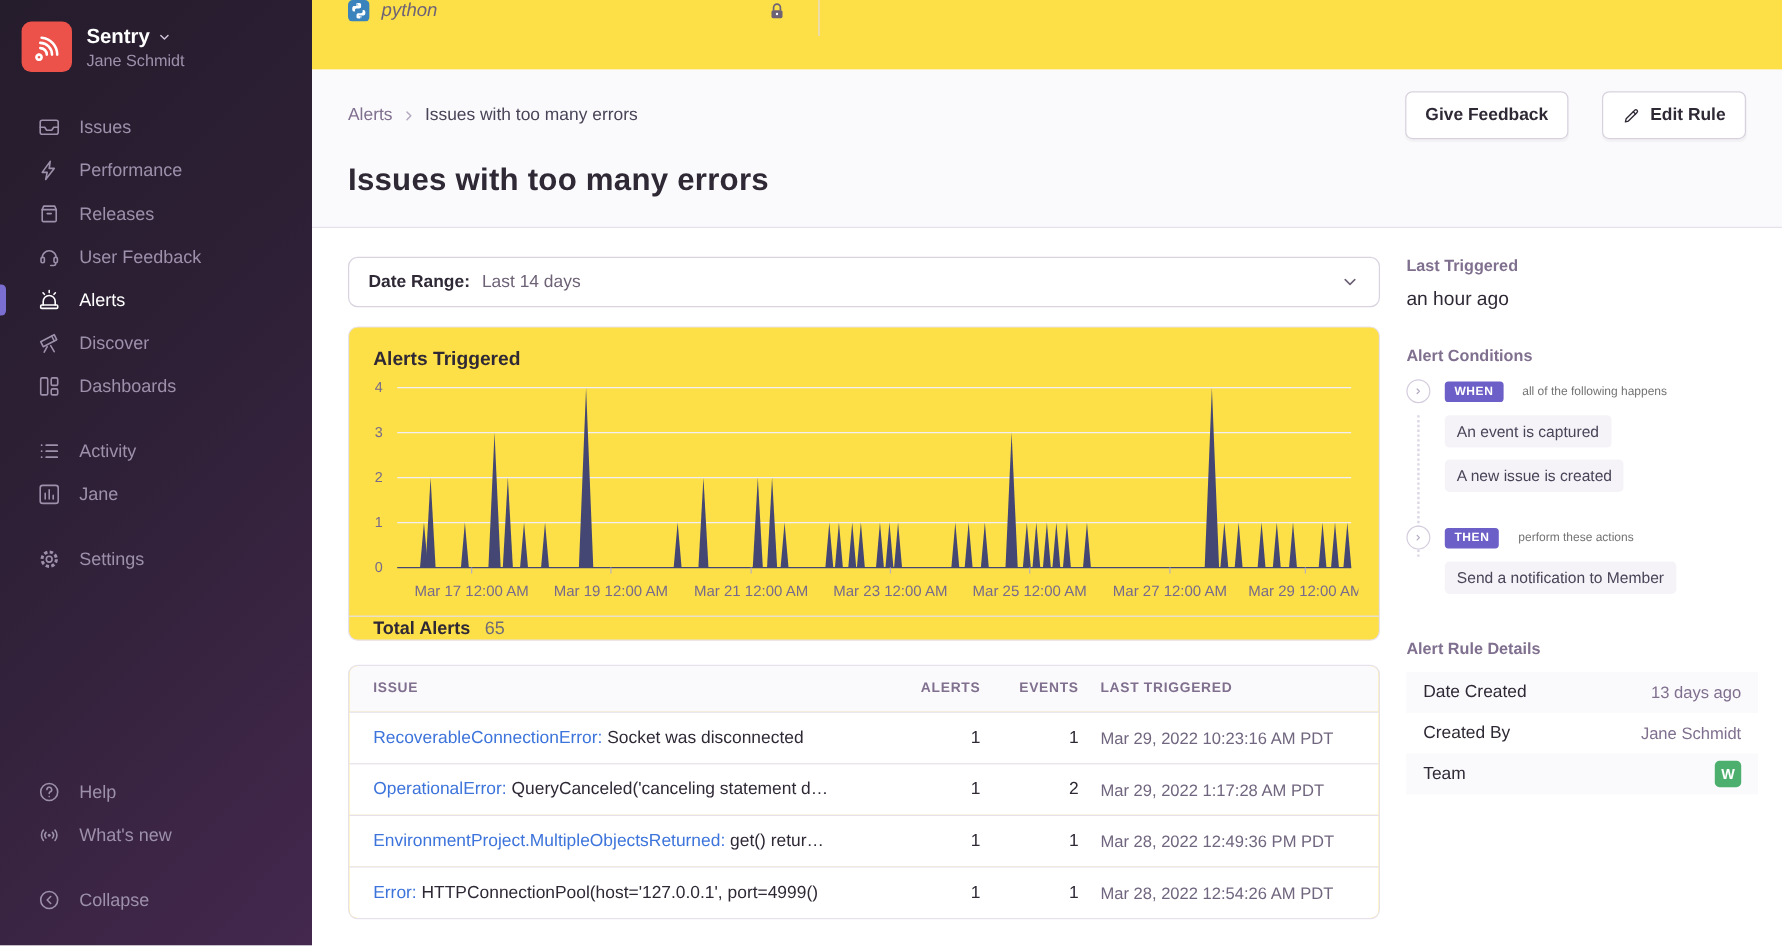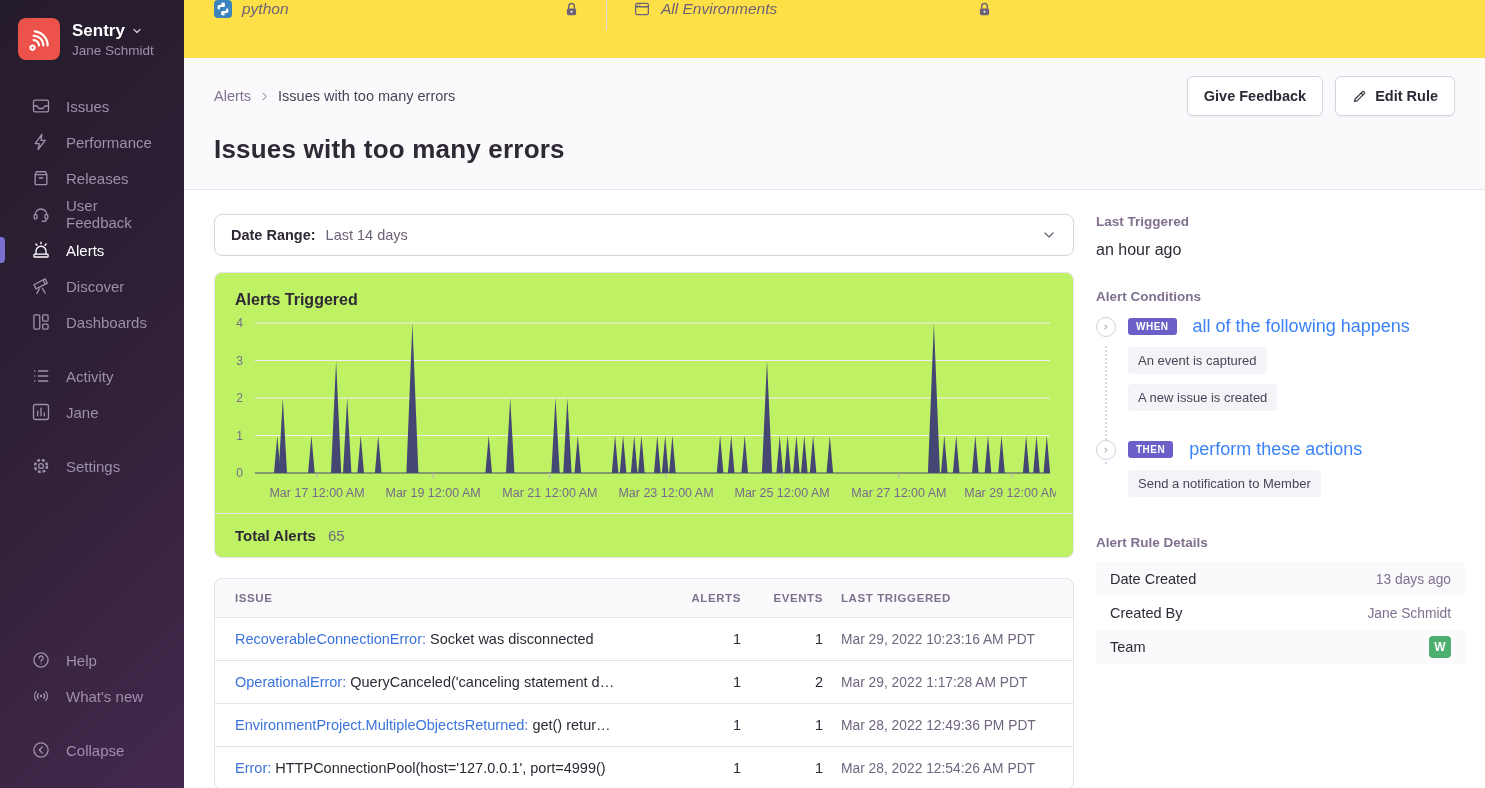--- a/index.html
+++ b/index.html
@@ -5,21 +5,21 @@
   * { box-sizing: border-box; }
   html,body { margin:0; padding:0; }
   body {
     width:1485px; height:788px; overflow:hidden; position:relative;
     font-family:"Liberation Sans", sans-serif; font-size:14px; color:#2f2936; background:#fff;
   }
   .app { display:flex; width:1485px; height:788px; }
 
   
   .sidebar {
-    width:184px; height:788px; flex:none;
+    width:260px; height:788px; flex:none;
     background:linear-gradient(135deg,#251c2c 0%,#2e2036 45%,#44284e 100%);
     color:#9d90ab; display:flex; flex-direction:column; padding:14px 0 20px;
   }
   .org { display:flex; align-items:center; gap:12px; padding:4px 18px 10px; cursor:pointer; }
   .org-logo { width:42px; height:42px; border-radius:8px; background:#ec5249; display:flex; align-items:center; justify-content:center; flex:none; }
   .org-name { color:#fff; font-weight:bold; font-size:17px; display:flex; align-items:center; gap:6px; }
   .org-user { color:#9d90ab; font-size:13.5px; margin-top:2px; }
   .nav { margin-top:18px; }
   .nav-gap { height:18px; }
   .nav-item { display:flex; align-items:center; gap:14px; height:36px; padding:0 18px 0 30px; font-size:15px; cursor:pointer; position:relative; }
@@ -39,21 +39,21 @@
   .tb-group.proj { width:366px; }
   .tb-group.env  { width:360px; }
   .tb-left { display:flex; align-items:center; gap:10px; }
   .tb-sep { width:1px; height:30px; background:#e3dde9; margin:0 26px; }
 
   .page-header { background:#faf9fb; border-bottom:1px solid #e7e1ec; padding:18px 30px 24px; flex:none; }
   .ph-row { display:flex; justify-content:space-between; align-items:flex-start; }
   .breadcrumb { display:flex; align-items:center; gap:8px; font-size:14.5px; margin-top:12px; color:#80708f; }
   .crumb-root { color:#80708f; cursor:pointer; }
   .crumb-cur { color:#4a4458; }
-  .hdr-buttons { display:flex; gap:12px; }
+  .hdr-buttons { display:flex; gap:28px; }
   .btn {
     display:flex; align-items:center; gap:8px; background:#fff; border:1px solid #d8d2de; border-radius:6px;
     padding:0 16px; height:40px; font-weight:bold; font-size:14.5px; color:#2f2936; cursor:pointer;
     box-shadow:0 2px 1px rgba(47,41,54,0.04); font-family:"Liberation Sans",sans-serif;
   }
   .page-title { font-size:26px; font-weight:bold; color:#2f2936; margin-top:18px; letter-spacing:.2px; }
 
   .content { display:flex; gap:22px; padding:24px 20px 0 30px; background:#fff; flex:1; min-height:0; }
   .main-col { width:860px; flex:none; }
   .side-col { flex:1; min-width:0; }
@@ -61,25 +61,25 @@
   
   .date-select {
     height:42px; border:1px solid #d9d3e0; border-radius:8px; background:#fff;
     display:flex; align-items:center; padding:0 16px; cursor:pointer;
   }
   .date-select .lbl { font-weight:bold; color:#2f2936; font-size:14.5px; }
   .date-select .val { color:#6e6276; margin-left:10px; font-size:14.5px; }
   .date-select .chev { margin-left:auto; color:#6e6276; display:flex; }
 
   
-  .panel { border:1px solid #e7e1ec; border-radius:8px; background:#bef264; }
+  .panel { border:1px solid #e7e1ec; border-radius:8px; background:#fde047; }
   .chart-panel { margin-top:16px; }
   .chart-title { font-weight:bold; font-size:16px; color:#2f2936; padding:18px 20px 4px; }
   .chart-body { padding:2px 8px 0 8px; }
-  .chart-footer { border-top:1px solid #e7e1ec; padding:13px 20px; font-size:15px; }
+  .chart-footer { border-top:1px solid #e7e1ec; padding:1px 20px; font-size:15px; }
   .chart-footer .lbl { font-weight:bold; color:#2f2936; }
   .chart-footer .val { color:#6f6a78; margin-left:8px; }
 
   
   .table-panel { margin-top:20px; overflow:hidden; }
   .t-grid { display:grid; grid-template-columns:minmax(0,1fr) 62px 64px 212px; column-gap:18px; align-items:center; padding:0 20px; }
   .t-head { background:#faf9fb; height:38px; font-size:11.5px; font-weight:bold; color:#80708f; letter-spacing:.6px; }
   .t-row { height:43px; border-top:1px solid #e7e1ec; font-size:14.5px; background:#fff; }
   .c-num { text-align:right; }
   .issue-cell { white-space:nowrap; overflow:hidden; text-overflow:ellipsis; }
@@ -89,21 +89,21 @@
 
   
   .side-h { font-size:13.5px; font-weight:bold; color:#80708f; margin:0 0 12px; }
   .lt-value { font-size:16px; color:#2f2936; margin-bottom:30px; }
   .cond-wrap { position:relative; margin-bottom:38px; }
   .cond-line { position:absolute; left:9px; top:30px; height:118px; border-left:2px dotted #ddd6e4; }
   .cond-row { display:flex; align-items:center; gap:12px; position:relative; }
   .cond-row.then { margin-top:28px; }
   .cond-circle { width:20px; height:20px; border-radius:50%; border:1.5px solid #d5cdde; color:#b6adc4; display:flex; align-items:center; justify-content:center; flex:none; background:#fff; }
   .cond-badge { background:#6C5FC7; color:#fff; font-size:10px; font-weight:bold; letter-spacing:.5px; padding:3px 8px; border-radius:3px; }
-  .cond-text { font-size:18px; color:#3b82f6; margin-left:4px; }
+  .cond-text { font-size:10px; color:#737373; margin-left:4px; }
   .cond-pill { display:table; background:#f5f3f8; border-radius:4px; padding:6px 10px; font-size:13px; color:#4a4458; margin:10px 0 0 32px; position:relative; }
   .rule-rows { margin-top:2px; }
   .rule-row { display:flex; justify-content:space-between; align-items:center; padding:0 14px; height:34px; font-size:14.5px; }
   .rule-row:nth-child(odd) { background:#faf9fb; }
   .rule-label { color:#2f2936; }
   .rule-value { color:#80708f; font-size:13.8px; }
   .team-badge { width:22px; height:22px; border-radius:4px; background:#4caf6e; color:#fff; font-size:12px; font-weight:bold; display:flex; align-items:center; justify-content:center; }
 
   svg.icn { display:block; }
   text { font-family:"Liberation Sans",sans-serif; }
@@ -283,38 +283,20 @@
         </span>
         <span>
           <svg class="icn" width="17" height="17" viewBox="0 0 24 24">
               <path d="M8 11V7.5a4 4 0 0 1 8 0V11" fill="none" stroke="#6e6276" stroke-width="2"></path>
               <rect x="5.5" y="10.5" width="13" height="9.5" rx="2" fill="#6e6276"></rect>
               <circle cx="12" cy="15" r="1.4" fill="#fff"></circle>
             </svg>
         </span>
       </div>
       <div class="tb-sep"></div>
-      <div class="tb-group env">
-        <span class="tb-left">
-          <span>
-            <svg class="icn" width="18" height="18" viewBox="0 0 24 24" fill="none" stroke="#6e6276" stroke-width="1.7" stroke-linecap="round">
-                <rect x="3.5" y="4.5" width="17" height="15" rx="2"></rect>
-                <path d="M3.5 9h17M6.3 6.8h.01M9 6.8h.01"></path>
-              </svg>
-          </span>
-          <span>All Environments</span>
-        </span>
-        <span>
-          <svg class="icn" width="17" height="17" viewBox="0 0 24 24">
-              <path d="M8 11V7.5a4 4 0 0 1 8 0V11" fill="none" stroke="#6e6276" stroke-width="2"></path>
-              <rect x="5.5" y="10.5" width="13" height="9.5" rx="2" fill="#6e6276"></rect>
-              <circle cx="12" cy="15" r="1.4" fill="#fff"></circle>
-            </svg>
-        </span>
-      </div>
     </div>
 
     <div class="page-header">
       <div class="ph-row">
         <div class="breadcrumb">
           <span class="crumb-root">Alerts</span>
           <svg class="icn" width="11" height="11" viewBox="0 0 24 24" fill="none" stroke="#b1a8bf" stroke-width="2.6" stroke-linecap="round" stroke-linejoin="round">
               <path d="M9 5l7 7-7 7"></path>
             </svg>
           <span class="crumb-cur">Issues with too many errors</span>

